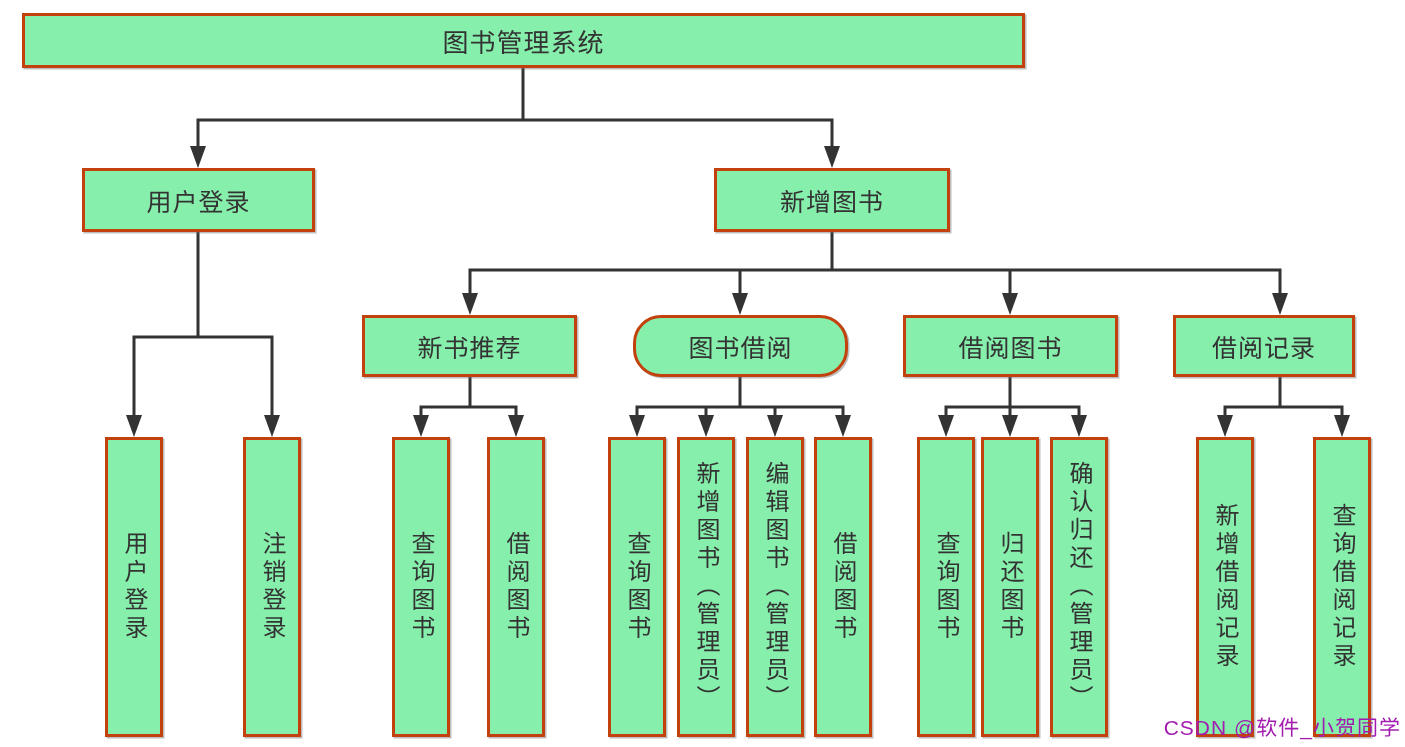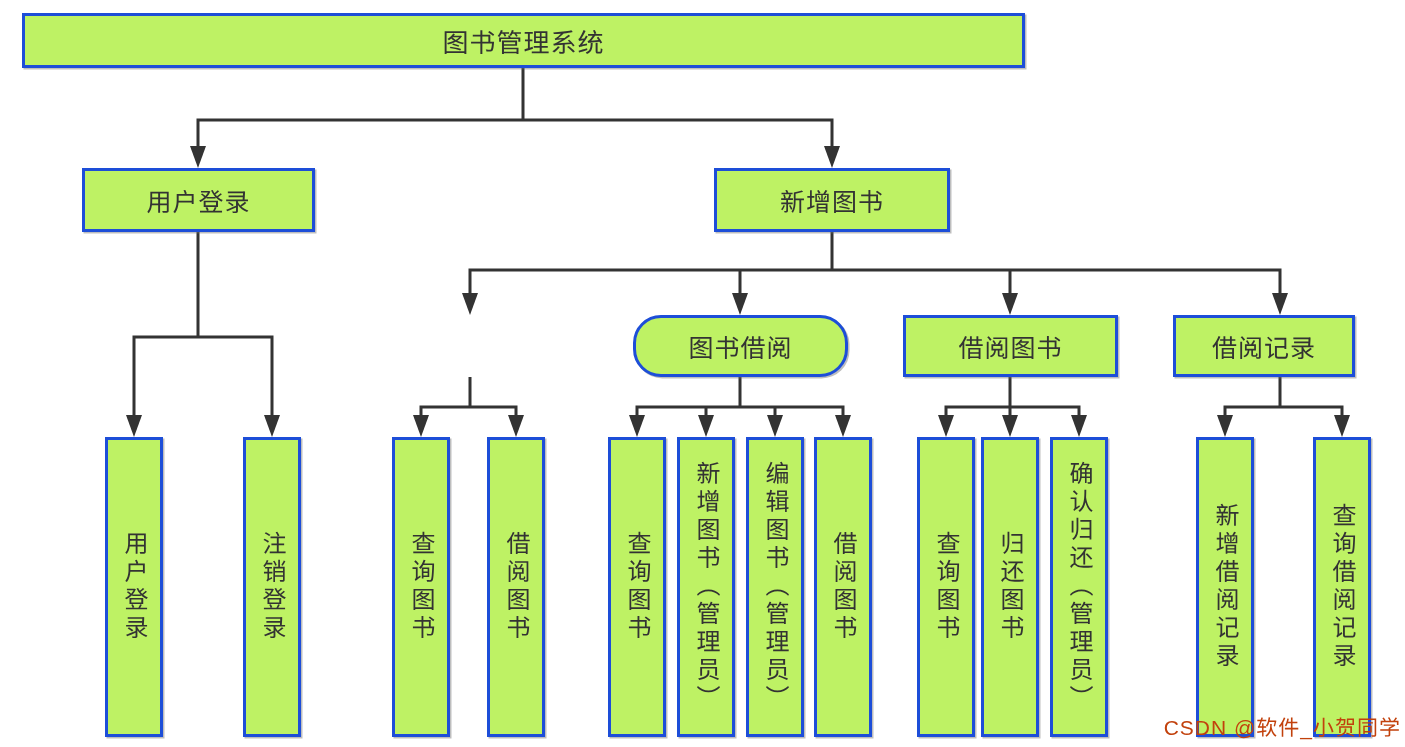--- a/index.html
+++ b/index.html
@@ -17,22 +17,22 @@
   }
   .connectors {
     position: absolute;
     left: 0;
     top: 0;
     z-index: 1;
   }
   .box {
     position: absolute;
     box-sizing: border-box;
-    background: #bef264;
-    border: 3px solid #1d4ed8;
+    background: #86efac;
+    border: 3px solid #c2410c;
     box-shadow: 1.5px 1.5px 0 rgba(110,110,110,0.45);
     color: #333333;
     display: flex;
     align-items: center;
     justify-content: center;
     z-index: 2;
     text-align: center;
   }
   .box.h {
     font-size: 25px;
@@ -46,21 +46,21 @@
     text-orientation: mixed;
     font-size: 24px;
     letter-spacing: 4px;
     line-height: 1;
   }
   .watermark {
     position: absolute;
     right: 4px;
     bottom: 6px;
     font-size: 21px;
-    color: #c2410c;
+    color: #a21caf;
     letter-spacing: 1px;
     z-index: 3;
     white-space: nowrap;
   }
 </style>
 </head>
 <body>
 
 <div class="canvas">
 
@@ -109,20 +109,21 @@
       <path d="M1217 415 L1233 415 L1225 437 Z"></path>
       <path d="M1334 415 L1350 415 L1342 437 Z"></path>
     </g>
   </svg>
 
   <div class="box h root-box" style="left:22px; top:13px; width:1003px; height:55px;">图书管理系统</div>
 
   <div class="box h" style="left:82px; top:168px; width:233px; height:64px;">用户登录</div>
   <div class="box h" style="left:714px; top:168px; width:236px; height:64px;">新增图书</div>
 
+  <div class="box h" style="left:362px; top:315px; width:215px; height:62px;">新书推荐</div>
   <div class="box h" style="left:633px; top:315px; width:215px; height:62px;border-radius:28px;">图书借阅</div>
   <div class="box h" style="left:903px; top:315px; width:215px; height:62px;">借阅图书</div>
   <div class="box h" style="left:1173px; top:315px; width:182px; height:62px;">借阅记录</div>
 
   <div class="box v" style="left:105px; top:437px; width:58px; height:300px;">用户登录</div>
   <div class="box v" style="left:243px; top:437px; width:58px; height:300px;">注销登录</div>
 
   <div class="box v" style="left:392px; top:437px; width:58px; height:300px;">查询图书</div>
   <div class="box v" style="left:487px; top:437px; width:58px; height:300px;">借阅图书</div>
 

